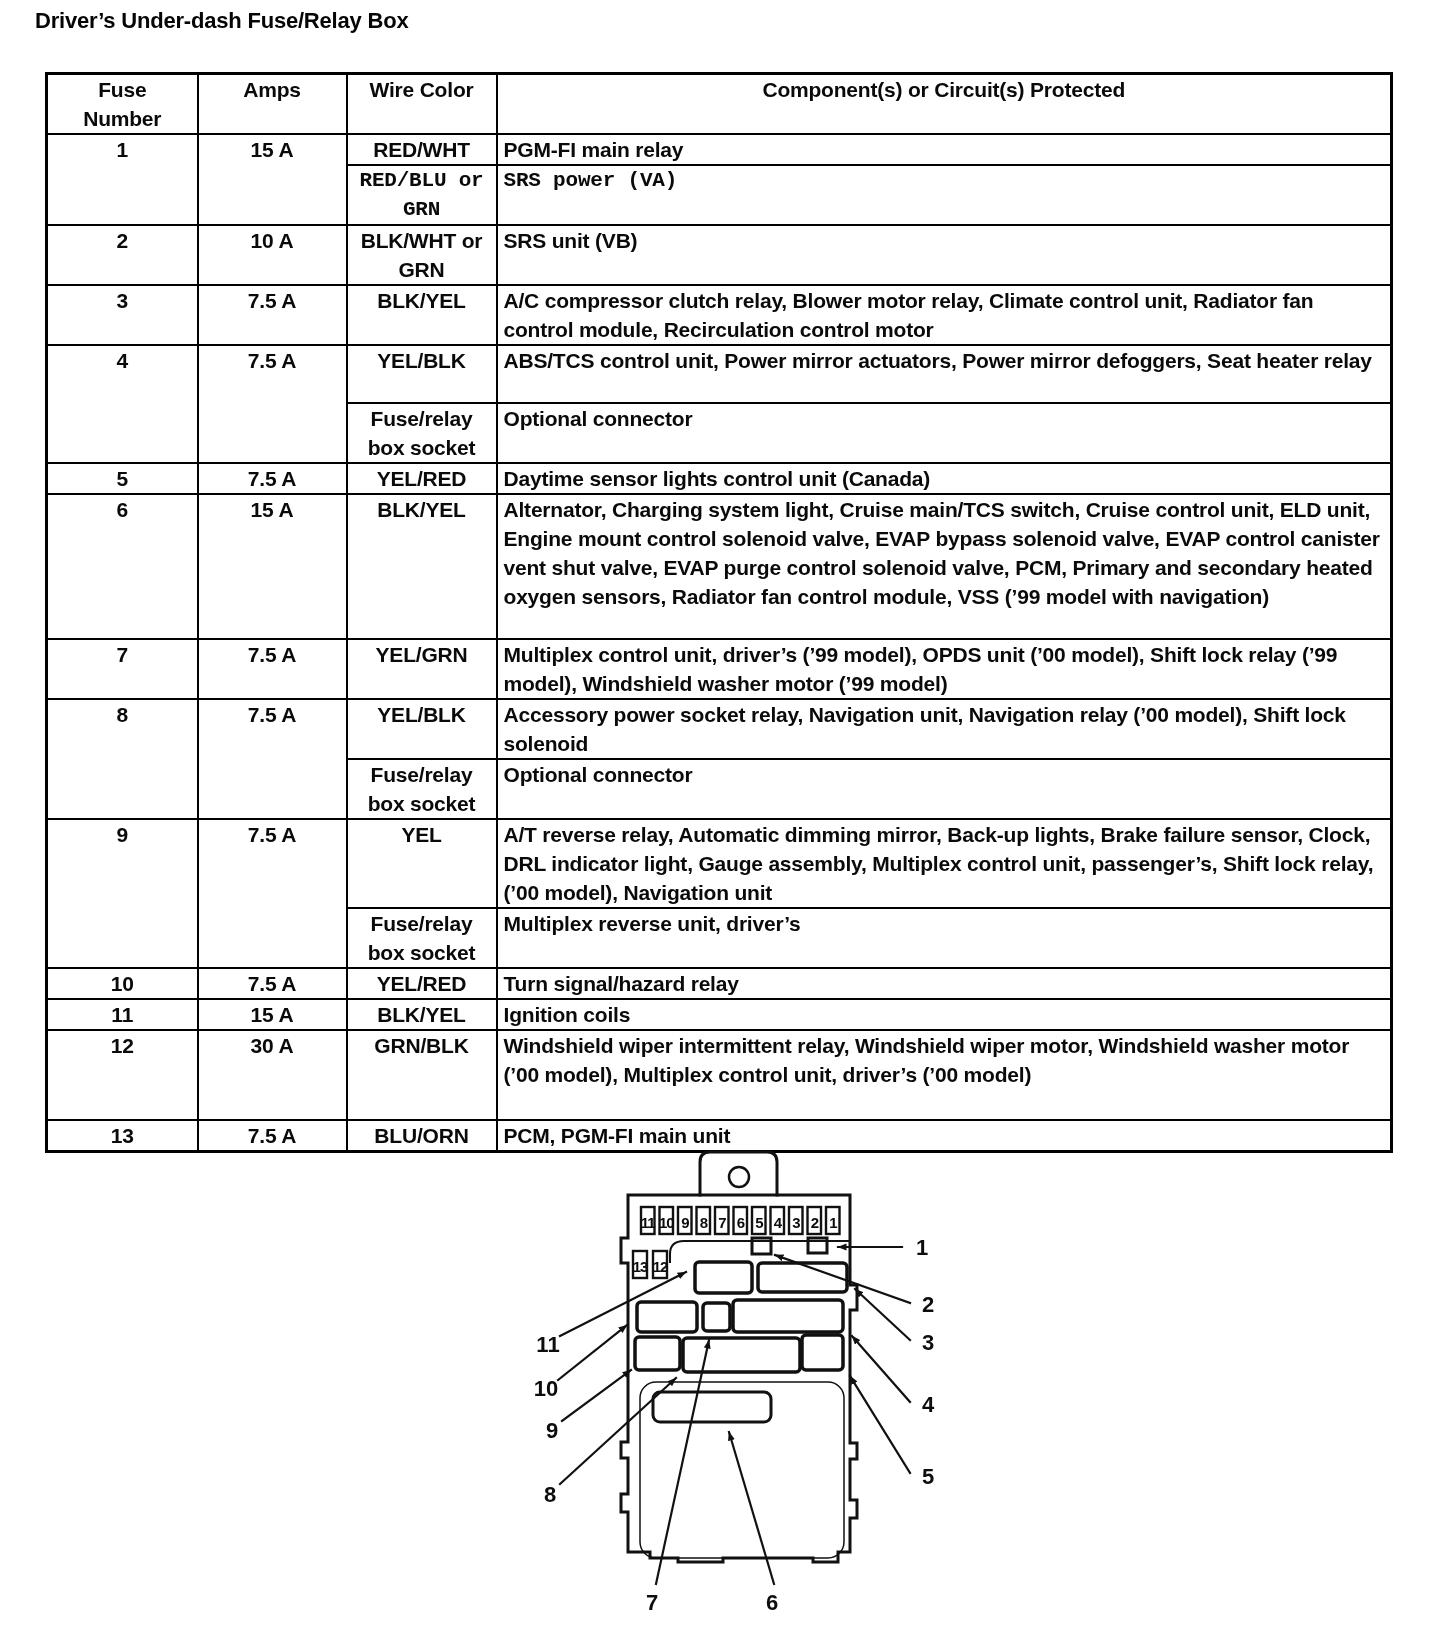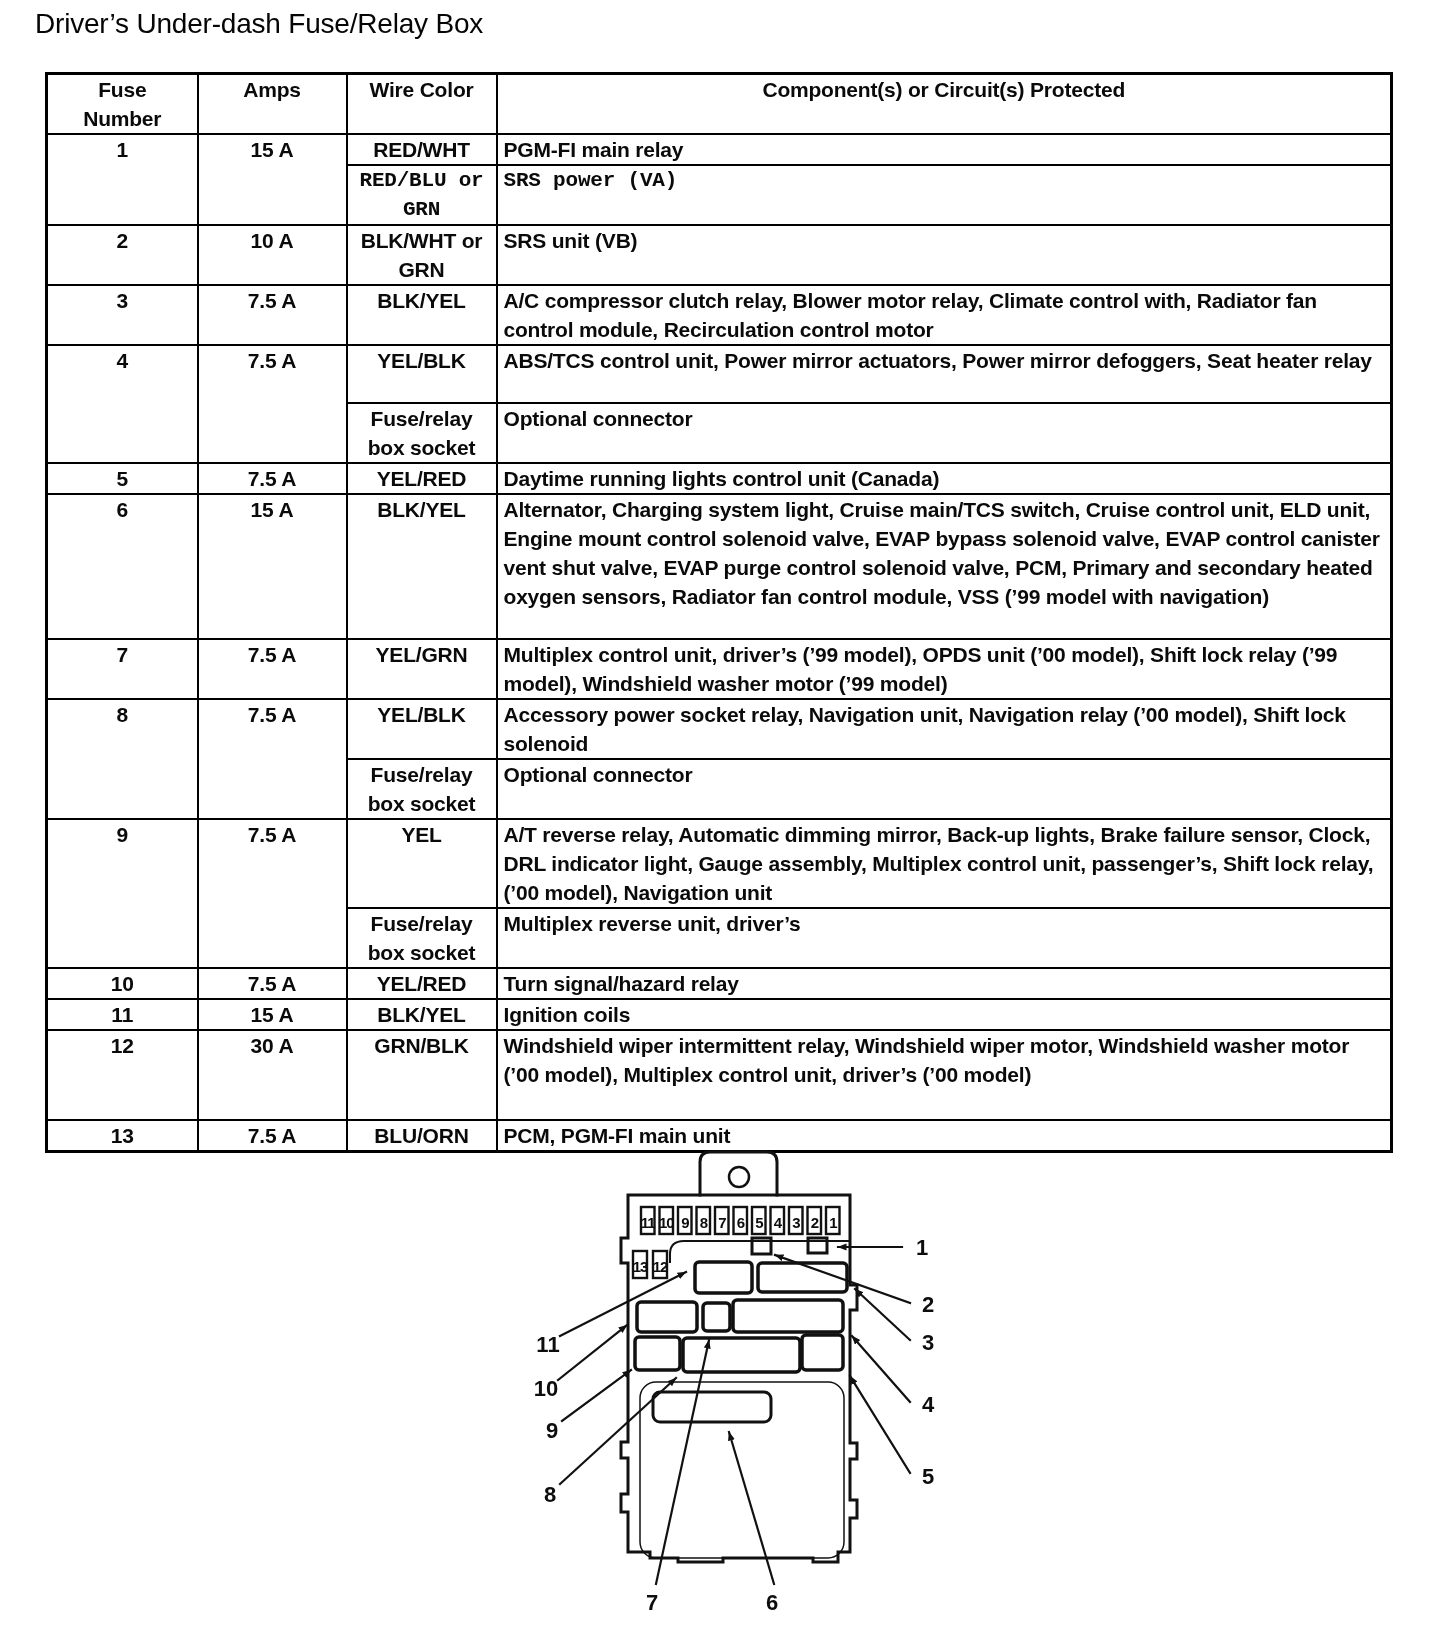--- a/index.html
+++ b/index.html
@@ -4,21 +4,21 @@
 <style>
   html,body{margin:0;padding:0;background:#ffffff;}
   body{
     width:1456px;height:1626px;
     font-family:"Liberation Sans","DejaVu Sans",sans-serif;
     color:#0a0a0a;
   }
   .page{position:relative;width:1456px;height:1626px;overflow:hidden;background:#fff;}
   .doc-title{
     position:absolute;left:35px;top:8px;margin:0;
-    font-size:28px;font-weight:normal;letter-spacing:-0.2px;color:#050505;
+    font-size:22px;font-weight:bold;letter-spacing:-0.2px;color:#050505;
   }
   table.fuse-table{
     position:absolute;left:45px;top:72px;width:1345px;
     border-collapse:collapse;table-layout:fixed;
     border:3px solid #000;
   }
   table.fuse-table th, table.fuse-table td{
     border:2px solid #000;
     font-weight:bold;font-size:21px;line-height:29px;
     vertical-align:top;padding:0 6px;
@@ -73,37 +73,37 @@
         <tr style="height: 58px;">
           <td class="c-num" rowspan="1">2</td>
           <td class="c-amps" rowspan="1">10 A</td>
           <td class="c-wire">BLK/WHT or GRN</td>
           <td class="c-comp">SRS unit (VB)</td>
         </tr>
         <tr style="height: 58px;">
           <td class="c-num" rowspan="1">3</td>
           <td class="c-amps" rowspan="1">7.5 A</td>
           <td class="c-wire">BLK/YEL</td>
-          <td class="c-comp">A/C compressor clutch relay, Blower motor relay, Climate control with, Radiator fan control module, Recirculation control motor</td>
+          <td class="c-comp">A/C compressor clutch relay, Blower motor relay, Climate control unit, Radiator fan control module, Recirculation control motor</td>
         </tr>
         <tr style="height: 58px;">
           <td class="c-num" rowspan="2">4</td>
           <td class="c-amps" rowspan="2">7.5 A</td>
           <td class="c-wire">YEL/BLK</td>
           <td class="c-comp">ABS/TCS control unit, Power mirror actuators, Power mirror defoggers, Seat heater relay</td>
         </tr>
         <tr style="height: 58px;">
           <td class="c-wire">Fuse/relay box socket</td>
           <td class="c-comp">Optional connector</td>
         </tr>
         <tr style="height: 29px;">
           <td class="c-num" rowspan="1">5</td>
           <td class="c-amps" rowspan="1">7.5 A</td>
           <td class="c-wire">YEL/RED</td>
-          <td class="c-comp">Daytime running lights control unit (Canada)</td>
+          <td class="c-comp">Daytime sensor lights control unit (Canada)</td>
         </tr>
         <tr style="height: 145px;">
           <td class="c-num" rowspan="1">6</td>
           <td class="c-amps" rowspan="1">15 A</td>
           <td class="c-wire">BLK/YEL</td>
           <td class="c-comp">Alternator, Charging system light, Cruise main/TCS switch, Cruise control unit, ELD unit, Engine mount control solenoid valve, EVAP bypass solenoid valve, EVAP control canister vent shut valve, EVAP purge control solenoid valve, PCM, Primary and secondary heated oxygen sensors, Radiator fan control module, VSS (’99 model with navigation)</td>
         </tr>
         <tr style="height: 58px;">
           <td class="c-num" rowspan="1">7</td>
           <td class="c-amps" rowspan="1">7.5 A</td>

